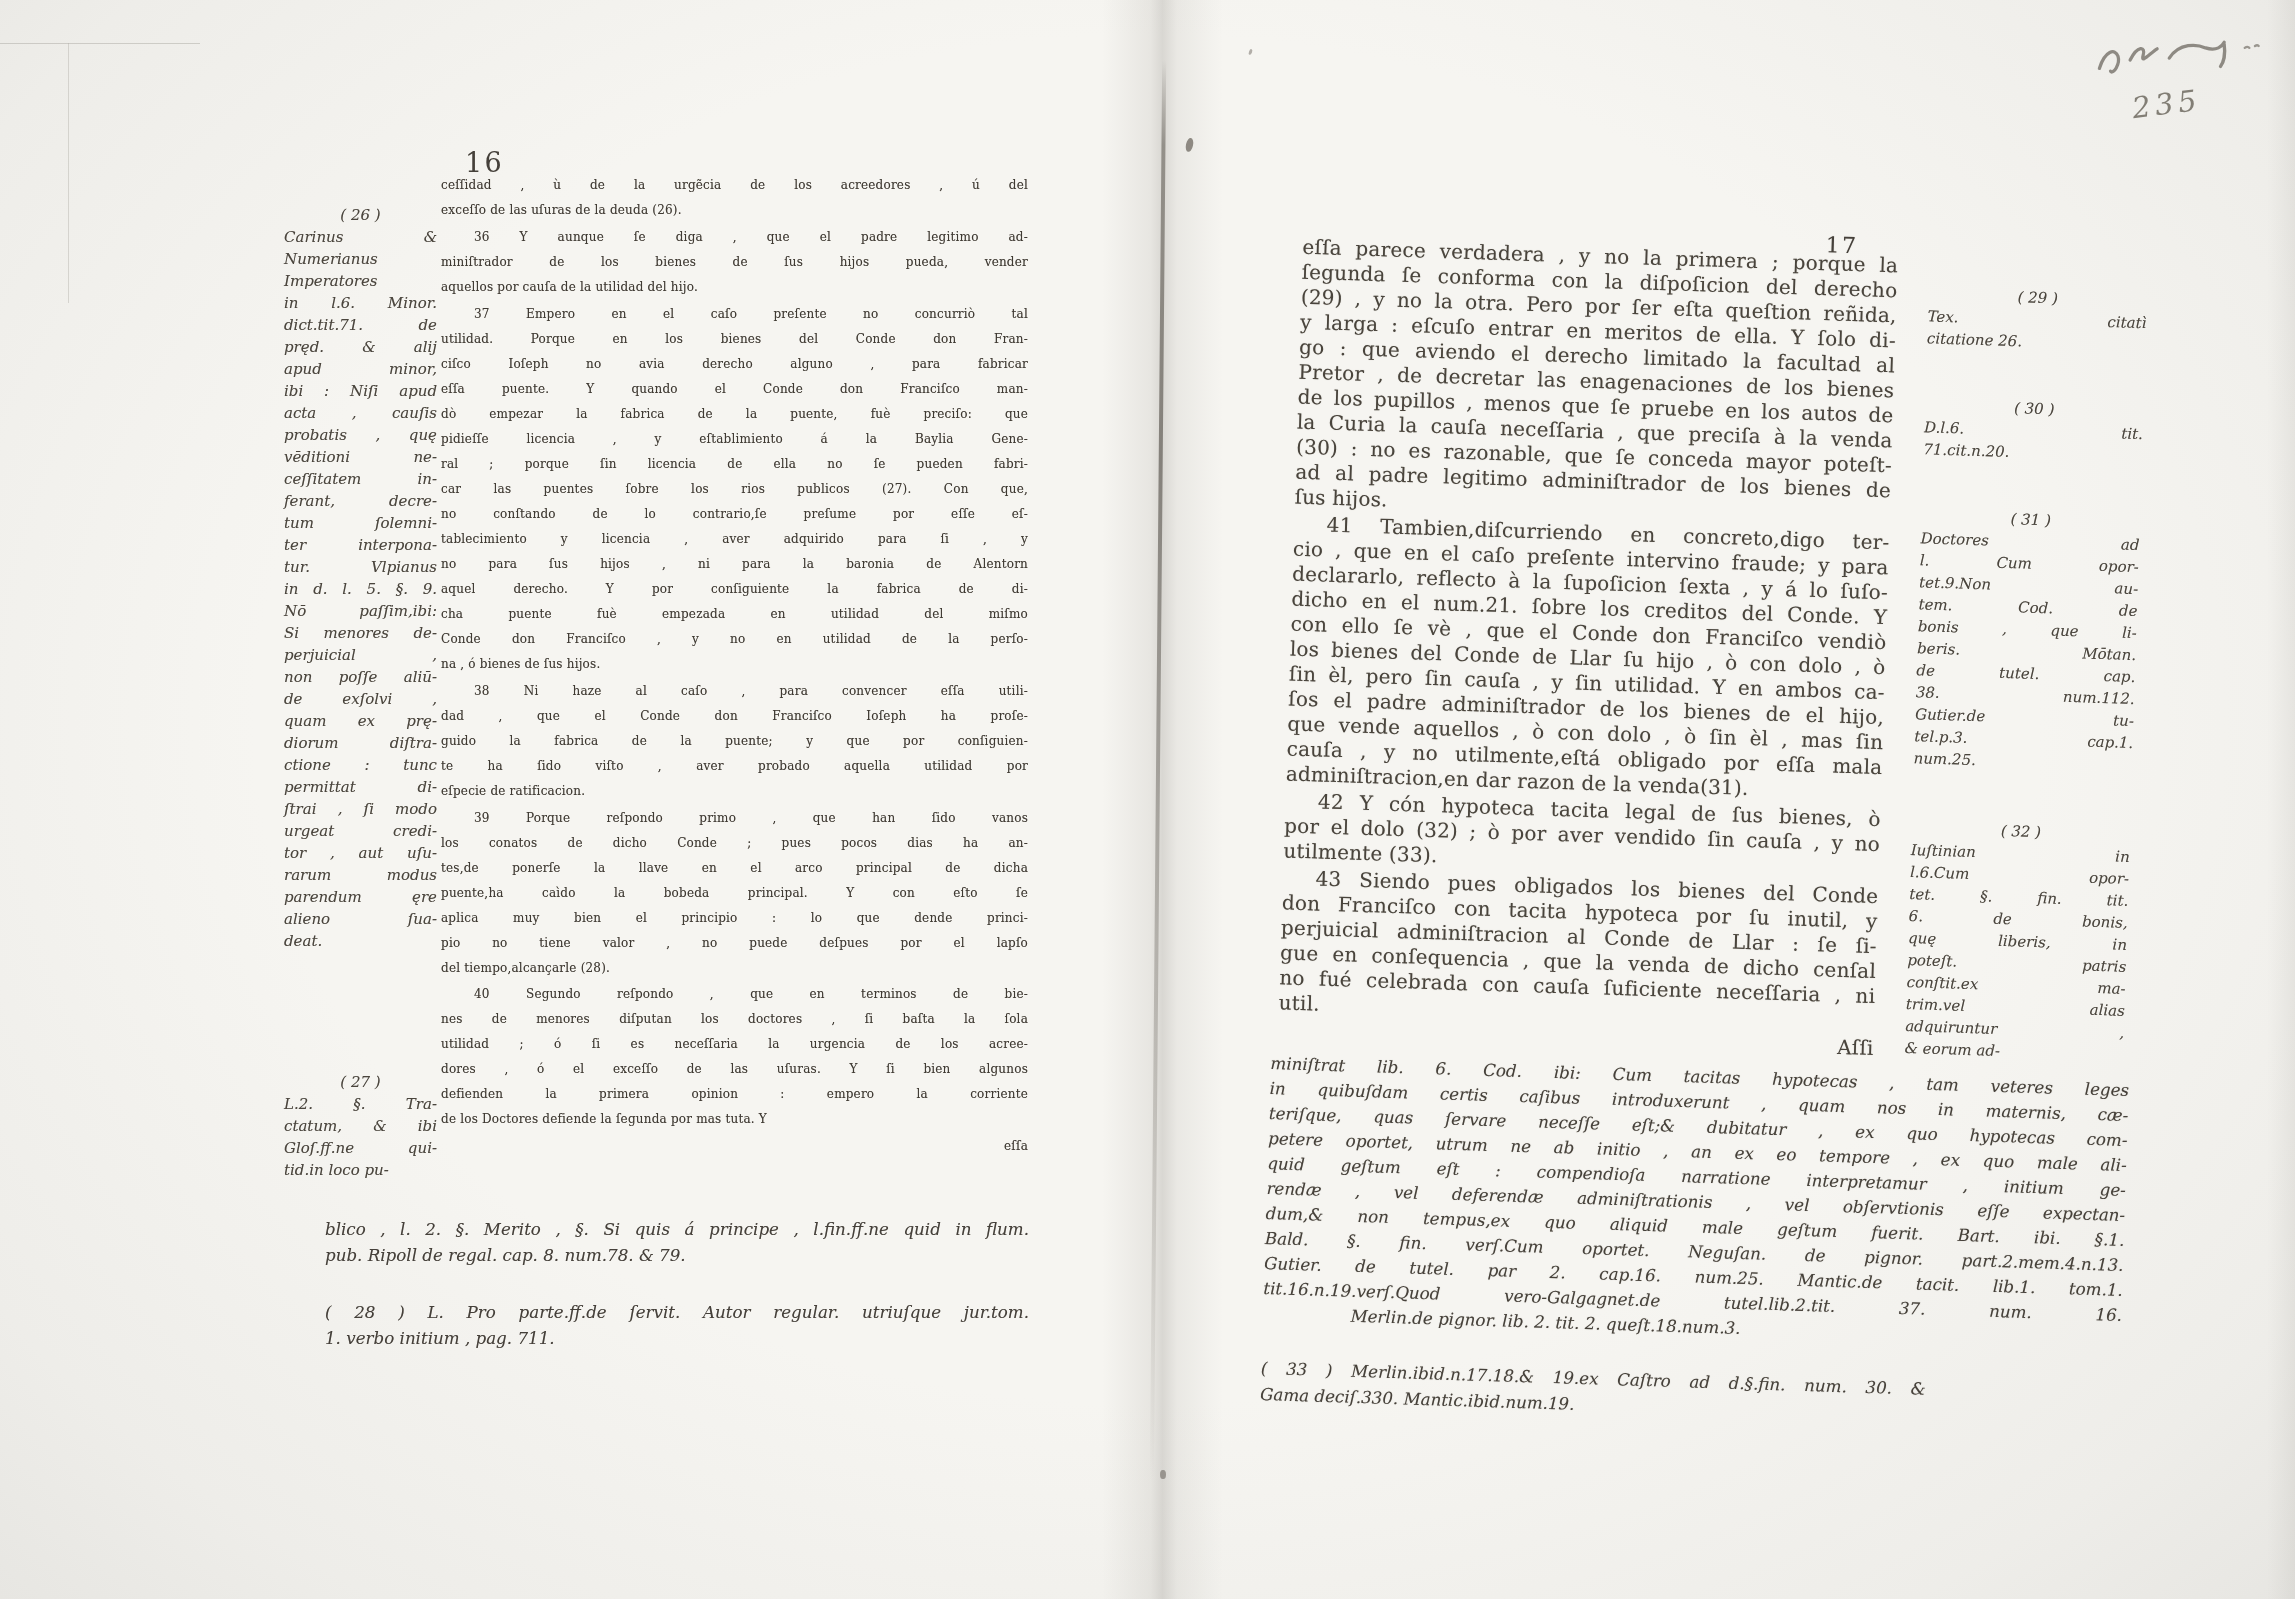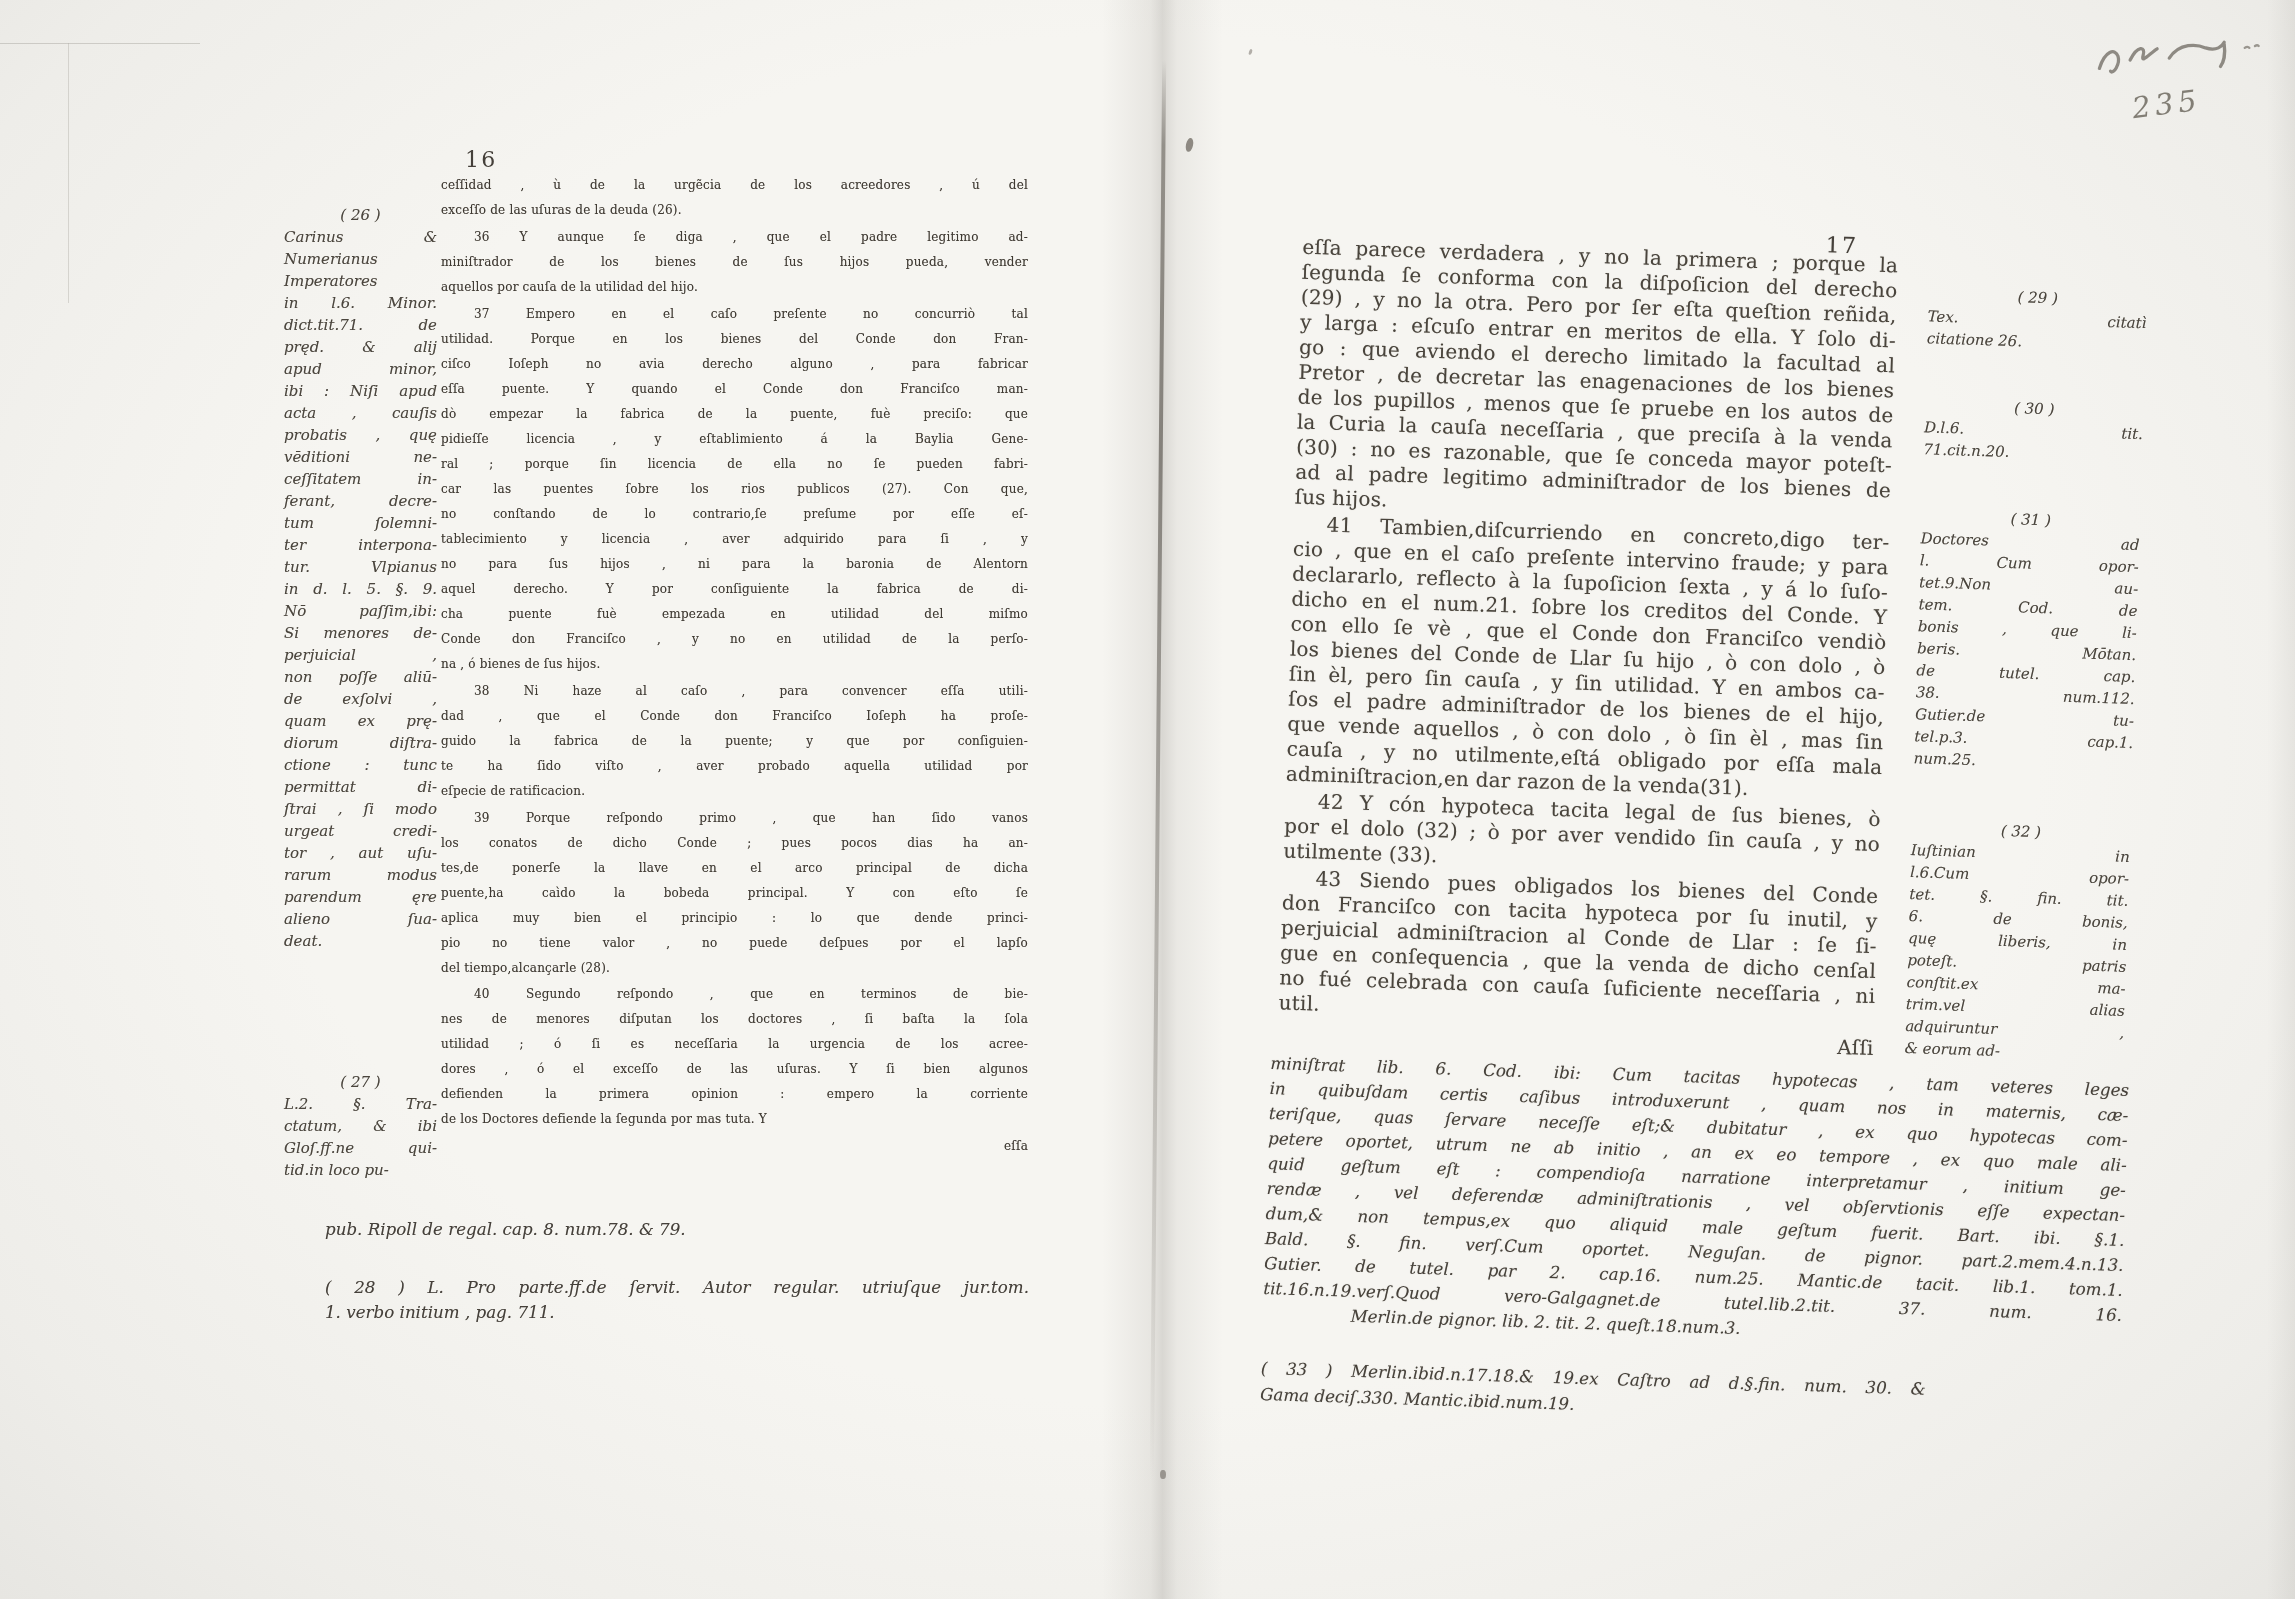--- a/index.html
+++ b/index.html
@@ -30,21 +30,21 @@
   .handwriting svg{position:absolute;left:0;top:0;}
   .folio{position:absolute;left:41px;top:55px;font-size:29px;font-style:italic;
     letter-spacing:4.6px;transform:rotate(-7deg);color:#827e75;}
 
   
   .tline{text-align:justify;text-align-last:justify;}
   .tline.last{text-align-last:left;}
   .catchword{text-align:right;margin-top:1.9px;}
 
   .page{position:absolute;}
-  .page .pagenum{position:absolute;font-size:22px;letter-spacing:2.3px;color:#45403a;}
+  .page .pagenum{position:absolute;font-size:27px;letter-spacing:2.3px;color:#45403a;}
 
   
   .page.left{left:0;top:0;width:1144px;height:1599px;}
   .left .pagenum{left:465px;top:147px;}
   .left .main{position:absolute;left:441px;top:173px;width:587px;
     font-size:12px;line-height:25px;letter-spacing:0.2px;
     text-shadow:0 0 0.5px rgba(62,56,47,.38);}
   .para{margin-bottom:1.9px;}
   .para .tline:first-child{text-indent:33px;}
   .para.cont .tline:first-child{text-indent:0;}
@@ -198,20 +198,21 @@
           <div class="tline">utilidad ; ó ſi es neceſſaria la urgencia de los acree-</div>
           <div class="tline">dores , ó el exceſſo de las uſuras. Y ſi bien algunos</div>
           <div class="tline">defienden la primera opinion : empero la corriente</div>
           <div class="tline last">de los Doctores defiende la ſegunda por mas tuta. Y</div>
         </div>
       <div class="catchword">eſſa</div>
     </div>
 
     <div class="footnotes">
       <div class="fnote">
+          <div class="tline">blico , l. 2. §. Merito , §. Si quis á principe , l.fin.ff.ne quid  in flum.</div>
           <div class="tline last">pub. Ripoll de regal. cap. 8. num.78. &amp; 79.</div>
         </div>
       <div class="fnote gap">
           <div class="tline">( 28 )   L. Pro parte.ff.de ſervit. Autor  regular. utriuſque jur.tom.</div>
           <div class="tline last">1. verbo initium , pag. 711.</div>
         </div>
     </div>
   </section>
 
   <section class="page right">

